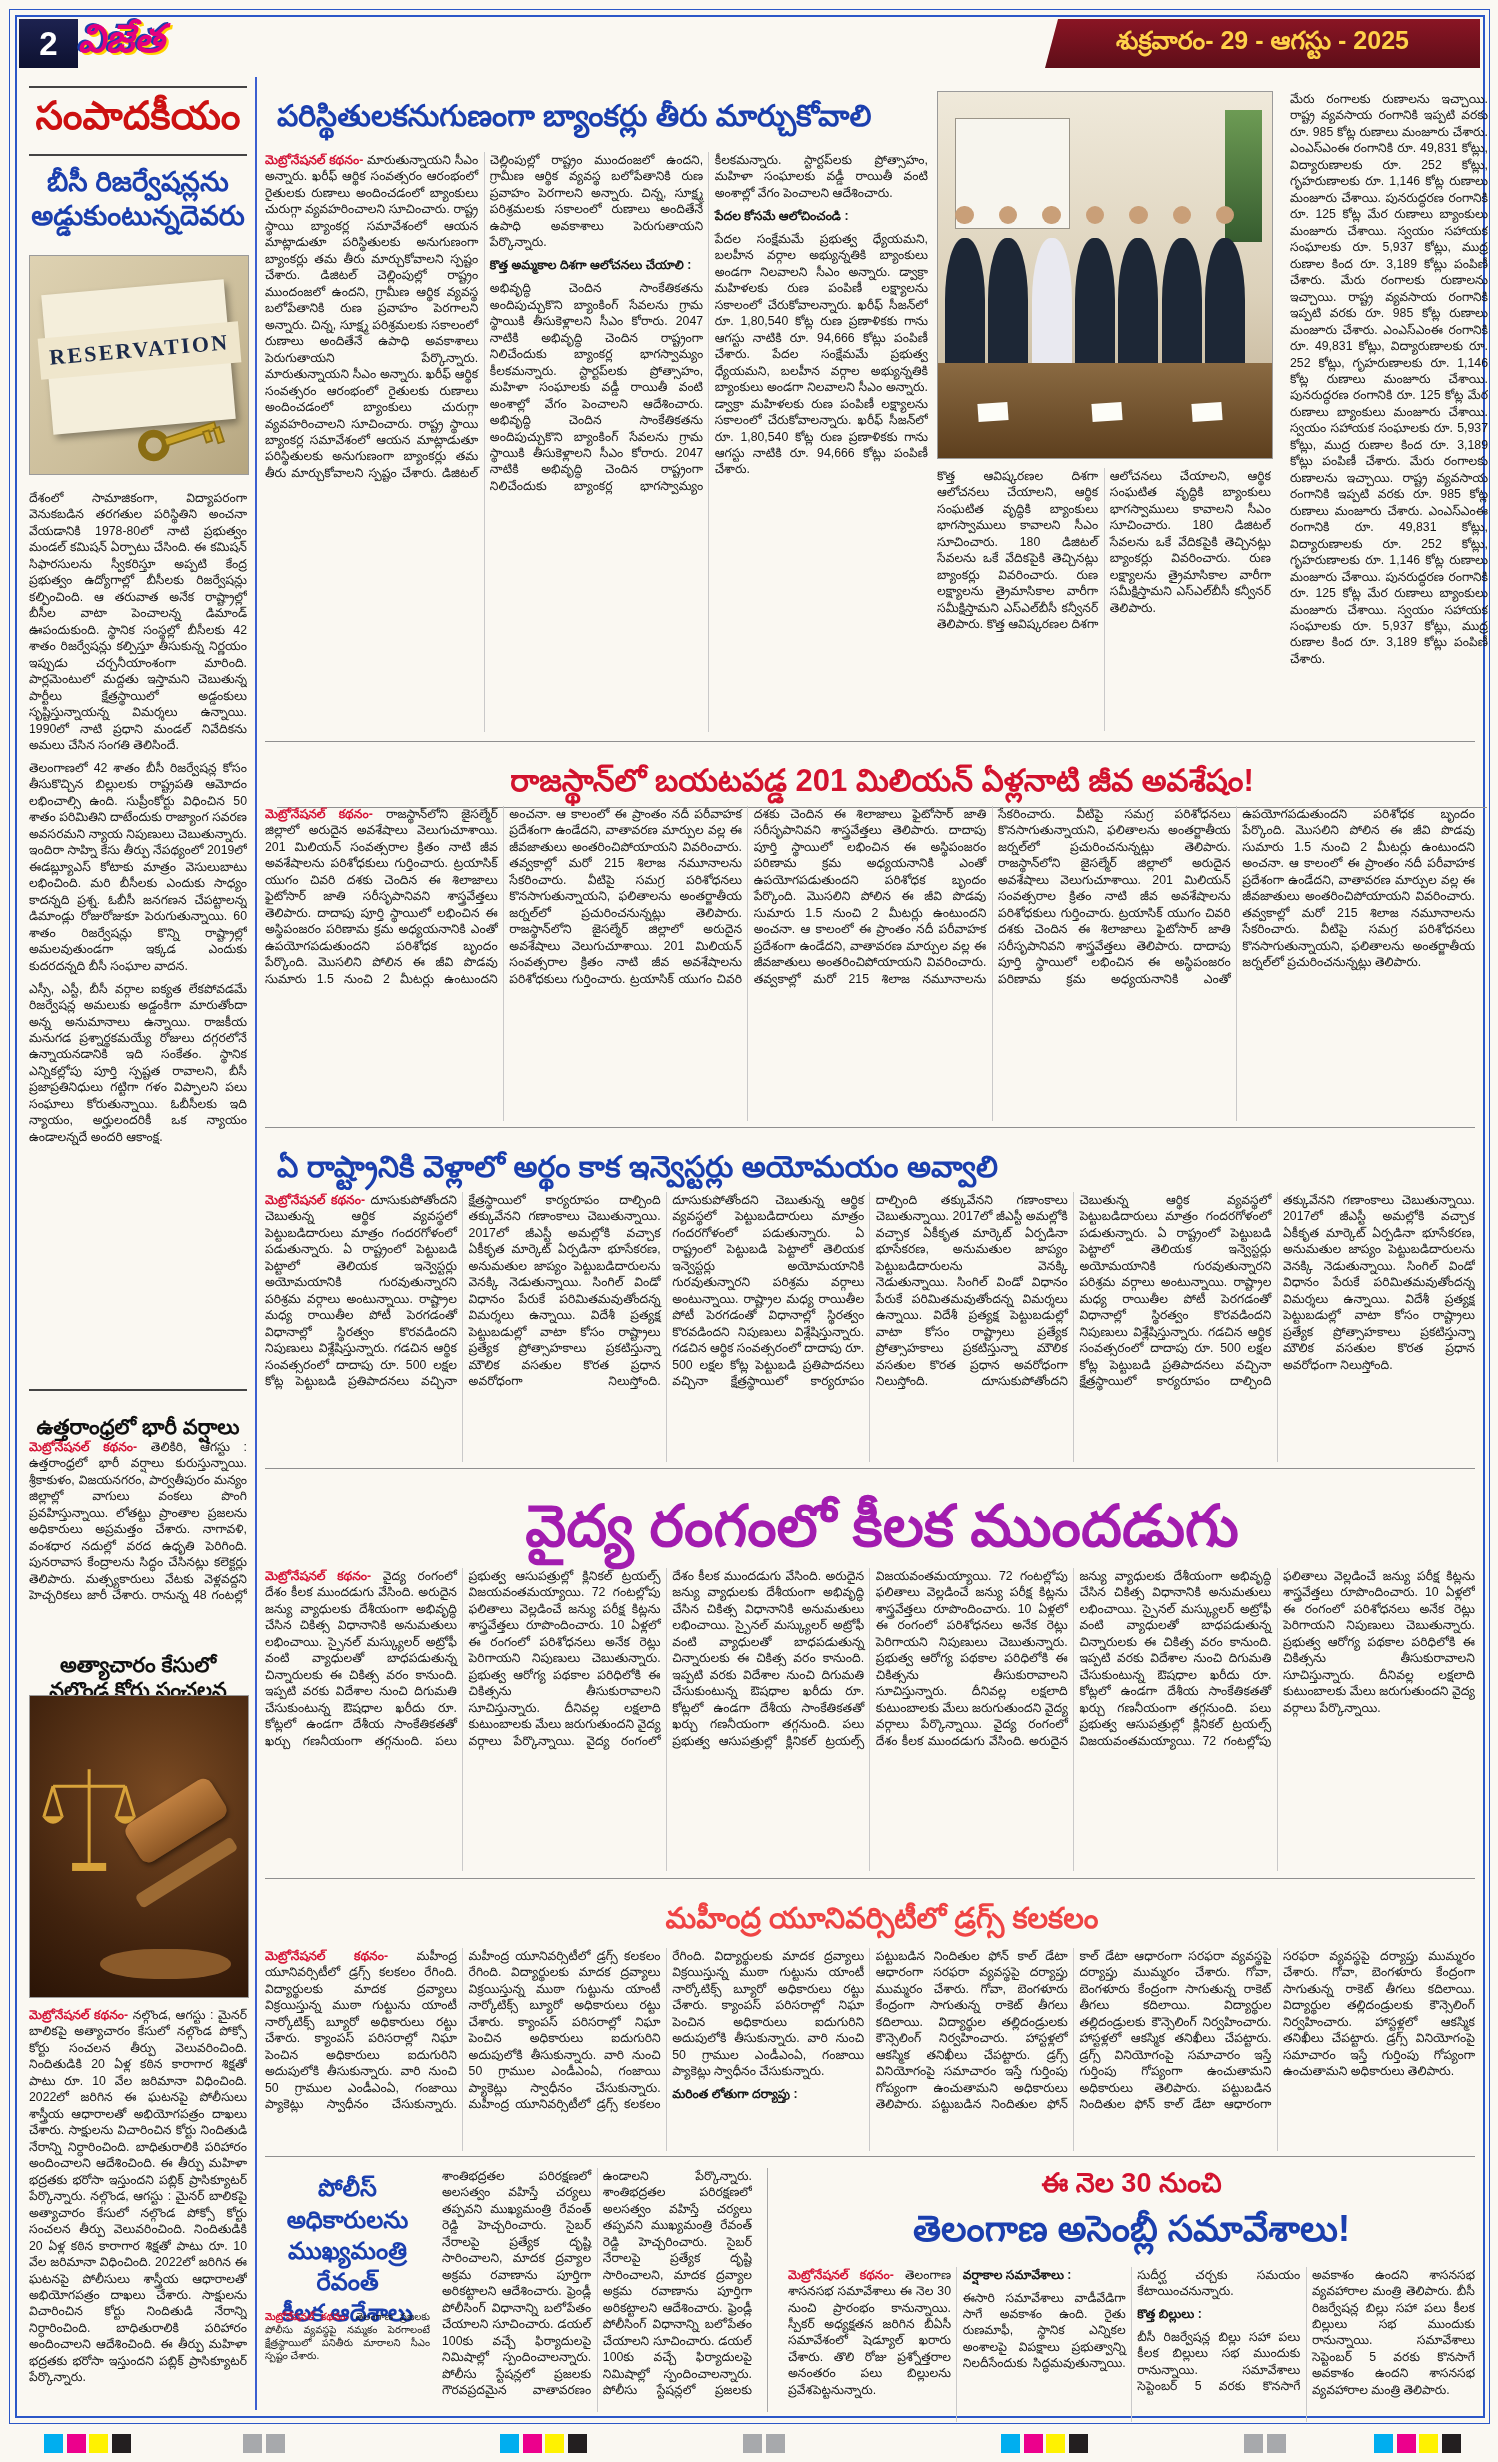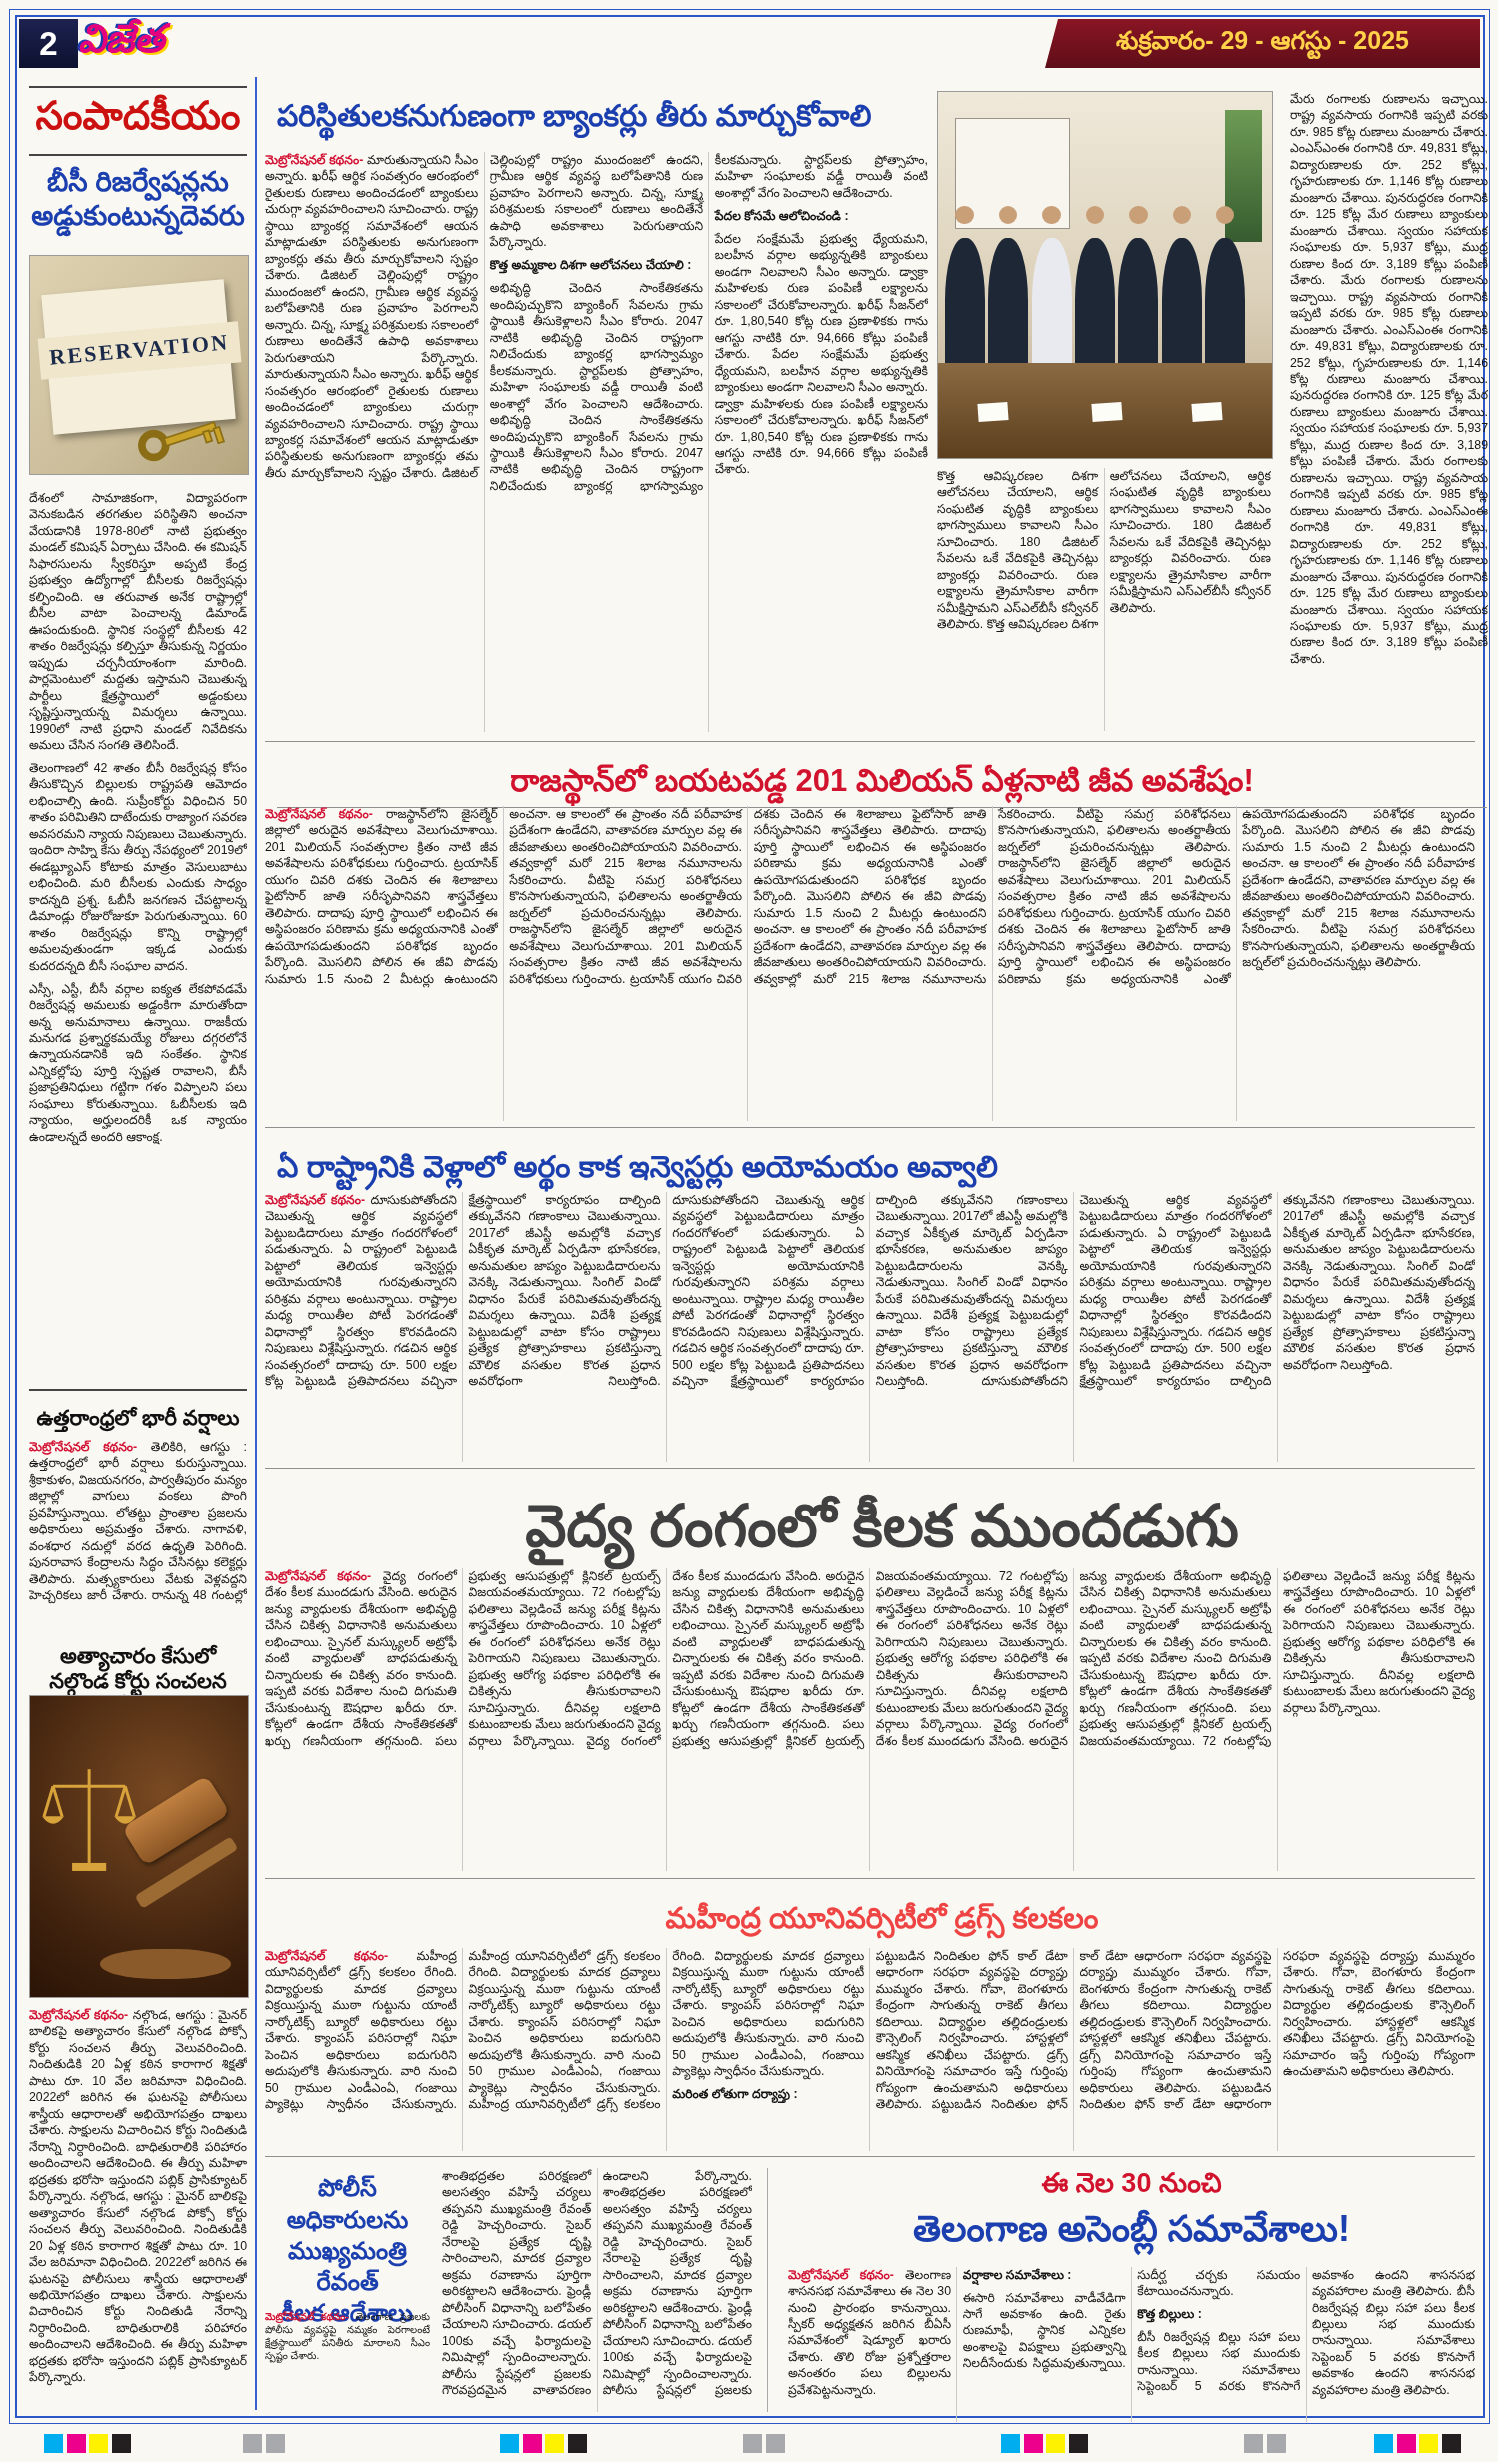--- a/index.html
+++ b/index.html
@@ -37,39 +37,39 @@
            font-size:27.6px;font-weight:bold;line-height:1.25;}
   .photo{position:absolute;overflow:hidden;border:0.7px solid #9a9a9a;}
   .ph-reservation{left:29px;top:255px;width:218px;height:218px;background:linear-gradient(135deg,#ded2b2,#cbbd9a 60%,#b5a57f);}
   .res-sheet{position:absolute;left:8%;top:14%;width:84%;height:64%;background:#f4eedb;transform:rotate(-5deg);
              box-shadow:2.9px 4.4px 7.3px rgba(0,0,0,.35);}
   .res-band{position:absolute;left:4%;top:34%;width:92%;padding:7.3px 0;background:#efe6cc;transform:rotate(-5deg);
             text-align:center;font-family:"Liberation Serif", serif;font-size:22px;font-weight:bold;color:#1b2a4a;letter-spacing:2.2px;}
   .res-key{position:absolute;right:4%;bottom:6%;width:109px;height:51px;transform:rotate(-18deg);}
   .ed-body{position:absolute;left:29px;top:490px;width:218px;height:890px;}
   .lc-sub{position:absolute;left:29px;width:218px;margin:0;text-align:center;color:#111;font-size:21px;font-weight:bold;
-          border-top:2.2px double #444;padding-top:14px;line-height:1.2;}
+          border-top:2.2px double #444;padding-top:23px;line-height:1.2;}
   .rains-sub{top:1389px;}
   .rains-body{position:absolute;left:29px;top:1439px;width:218px;height:183px;}
   .court-sub{top:1629px;border-top:none;}
   .ph-gavel{left:29px;top:1695px;width:218px;height:301px;background:radial-gradient(circle at 62% 32%,#7a4a22,#41230e 65%,#2a1406);}
   .scales{position:absolute;left:4%;top:8%;width:46%;height:70%;}
   .gavel-head{position:absolute;right:10%;top:34%;width:46%;height:15%;background:linear-gradient(180deg,#c08040,#8a5524);
               border-radius:10px;transform:rotate(-32deg);box-shadow:0 2.9px 5.8px rgba(0,0,0,.5);}
   .gavel-handle{position:absolute;right:2%;top:56%;width:52%;height:5%;background:#9c6a33;border-radius:4.4px;transform:rotate(-32deg);}
   .gavel-base{position:absolute;right:8%;bottom:6%;width:60%;height:10%;background:#8a5a2a;border-radius:50%/60%;}
   .court-body{position:absolute;left:29px;top:2007px;width:218px;height:403px;}
 
   
   .hl{position:absolute;margin:12px;font-weight:bold;line-height:1.15;}
   .hl-banking{left:265px;top:87px;width:678px;font-size:30px;color:#1b3fae;}
   .hl-fossil{left:265px;top:751px;width:1210px;font-size:31px;color:#d2132e;text-align:center;
              border-bottom:0.7px solid #8f8f8f;padding-bottom:8.7px;}
   .hl-invest{left:265px;top:1138px;width:1210px;font-size:30px;color:#1b3fae;}
-  .hl-medical{left:265px;top:1481px;width:1210px;font-size:58px;color:#404040;text-align:center;}
+  .hl-medical{left:265px;top:1481px;width:1210px;font-size:58px;color:#a21caf;text-align:center;}
   .hl-drugs{left:265px;top:1890px;width:1210px;font-size:29px;color:#ef4444;text-align:center;}
 
   
   .banking-left{position:absolute;left:265px;top:152px;width:663px;height:580px;}
   .ph-meeting{left:937px;top:91px;width:334px;height:366px;background:linear-gradient(180deg,#efe9da 0%,#dcd1ba 55%,#bcab8e 100%);}
   .pm-screen{position:absolute;left:5%;top:7%;width:34%;height:30%;background:#f7f5ee;border:1.5px solid #9a9488;}
   .pm-flag{position:absolute;right:3%;top:5%;width:11%;height:36%;background:linear-gradient(180deg,#6d9b54,#365c2f);}
   .pm-table{position:absolute;left:0;right:0;bottom:0;height:26%;background:linear-gradient(180deg,#8a6a42,#5d3f1e);}
   .pp{position:absolute;bottom:23%;width:12%;height:37%;background:#1d2736;border-radius:46% 46% 6% 6%;}
   .pp::before{content:"";position:absolute;left:27%;top:-24%;width:46%;padding-top:46%;border-radius:50%;background:#c99f78;}

